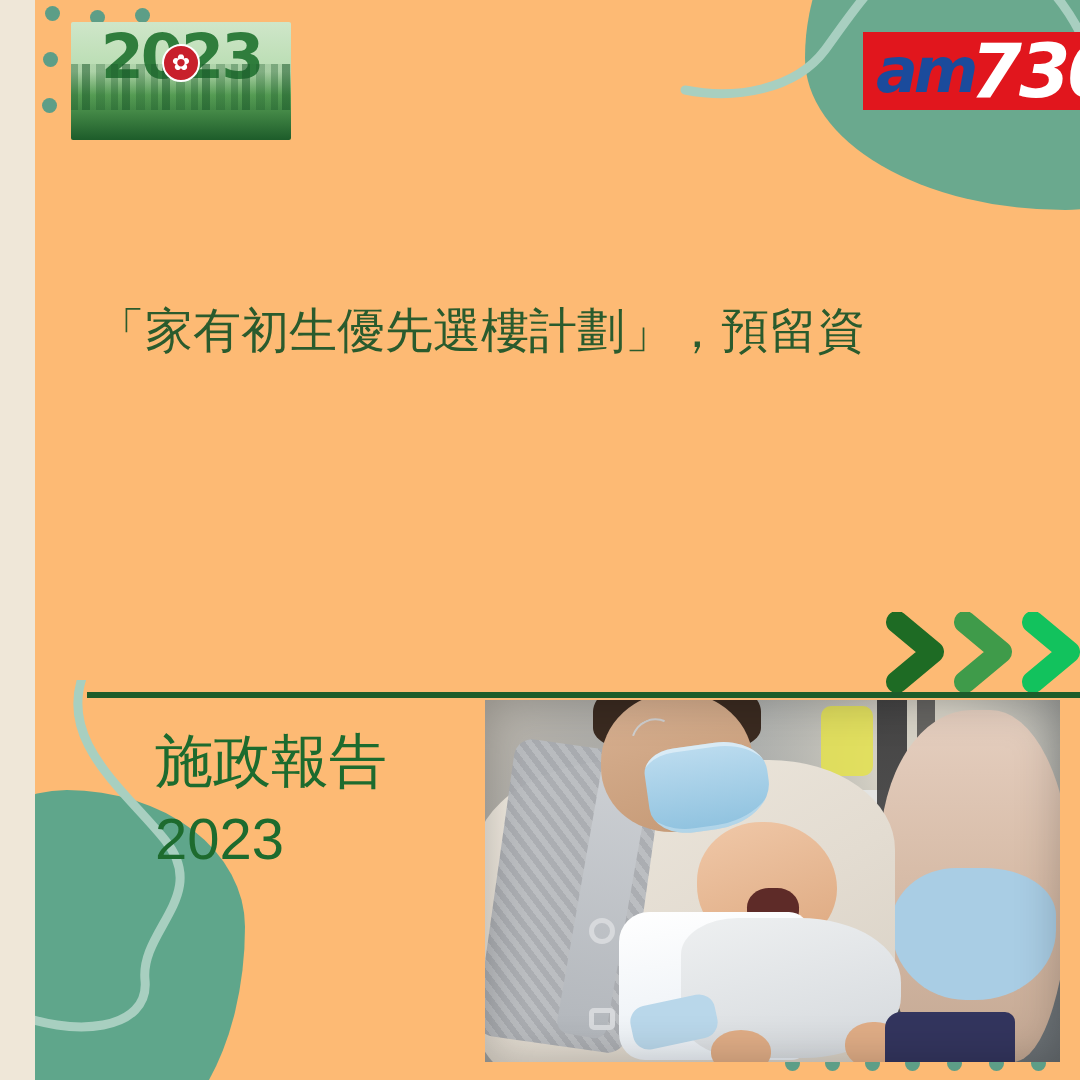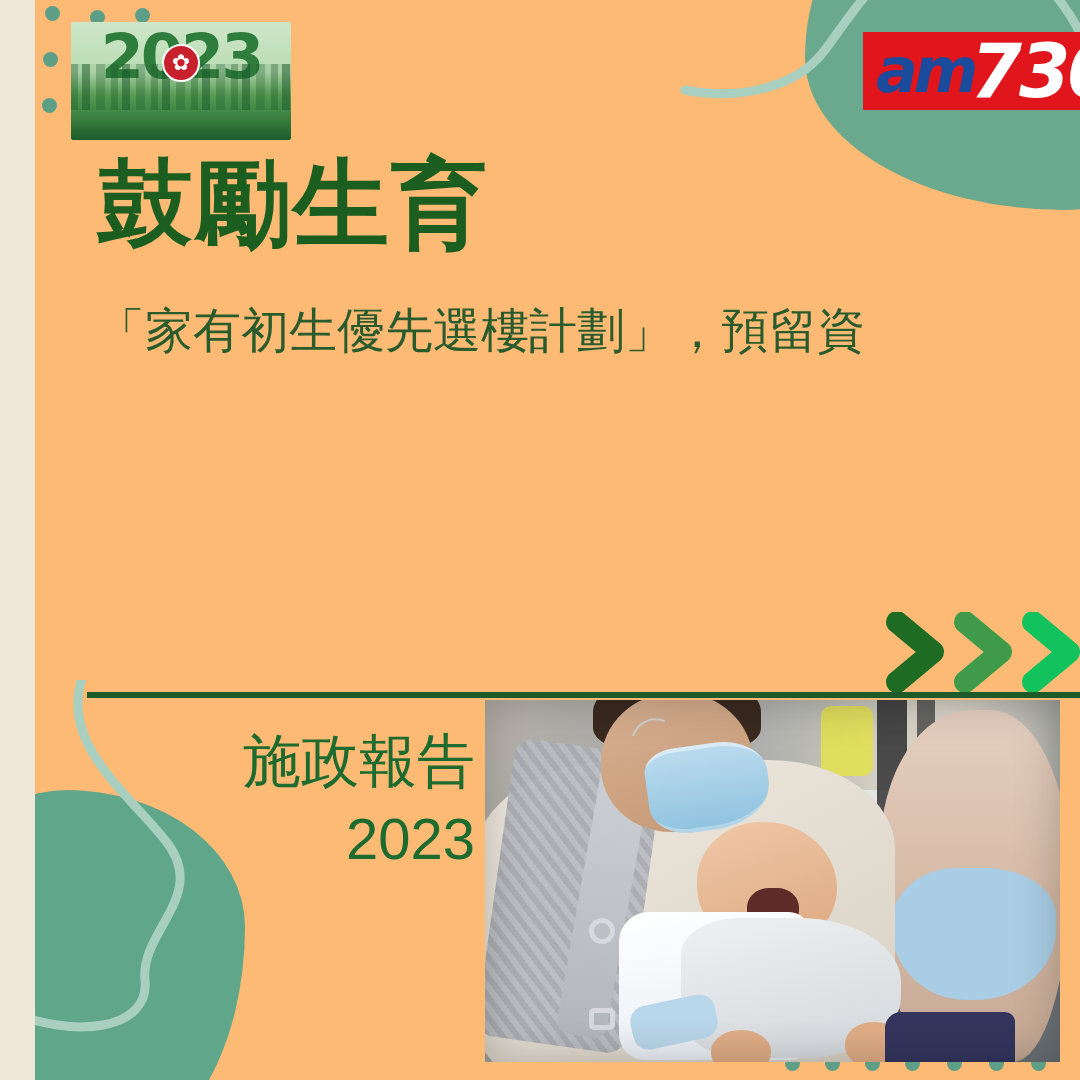--- a/index.html
+++ b/index.html
@@ -102,21 +102,21 @@
   #chevrons { position:absolute; right:32px; top:612px; z-index:5; display:flex; gap:6px; }
   .chev { width:62px; height:80px; }
 
   
   #divider { position:absolute; left:52px; top:692px; width:998px; height:6px;
              background:#1d5c2a; z-index:6; }
 
   
   #caption {
     position:absolute; left:120px; top:722px; width:320px; z-index:5;
-    text-align:right; color:#1d6b2e; font-size:58px; line-height:1.35;
+    text-align:left; color:#1d6b2e; font-size:58px; line-height:1.35;
     font-family:"Liberation Sans","DejaVu Sans",sans-serif;
   }
   #caption .cl { display:block; }
 
   
   #photo {
     position:absolute; left:450px; top:700px; width:575px; height:362px;
     z-index:4; overflow:hidden; background:#8a8f92;
   }
   #photo .bg { position:absolute; inset:0;
@@ -222,21 +222,20 @@
     <div class="emblem">
       <span class="petal">✿</span>
     </div>
   </div>
 
   <div id="am730">
     <span class="am">am</span>
     <span class="n730">730</span>
   </div>
 
-  <div id="headline">鼓勵生育</div>
 
   <div id="body-copy">
     <span class="ln">「家有初生優先選樓計劃」，預留資</span>
   </div>
 
   <div id="chevrons">
     <svg class="chev" viewBox="0 0 62 80">
       <path d="M12 10 L48 40 L12 70" fill="none" stroke="#1e6b24" stroke-width="22" stroke-linecap="round" stroke-linejoin="round"></path>
     </svg>
     <svg class="chev" viewBox="0 0 62 80">

